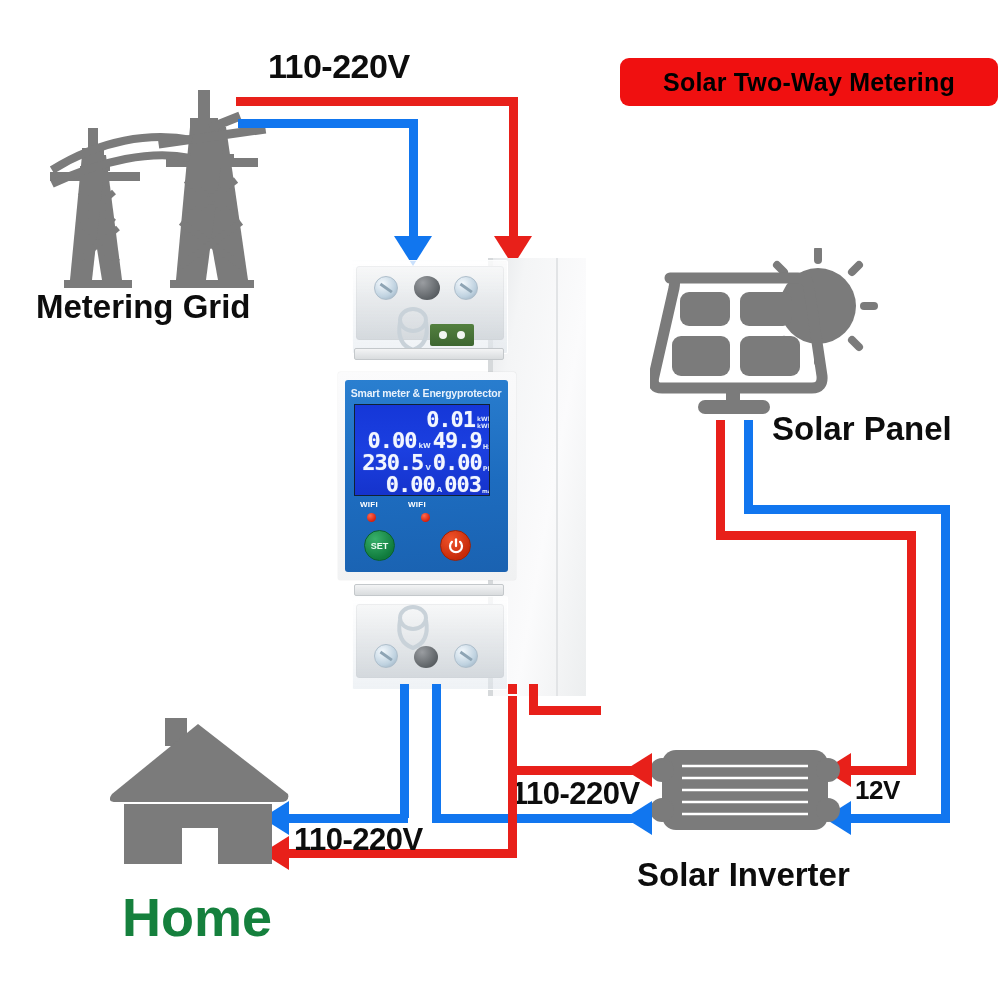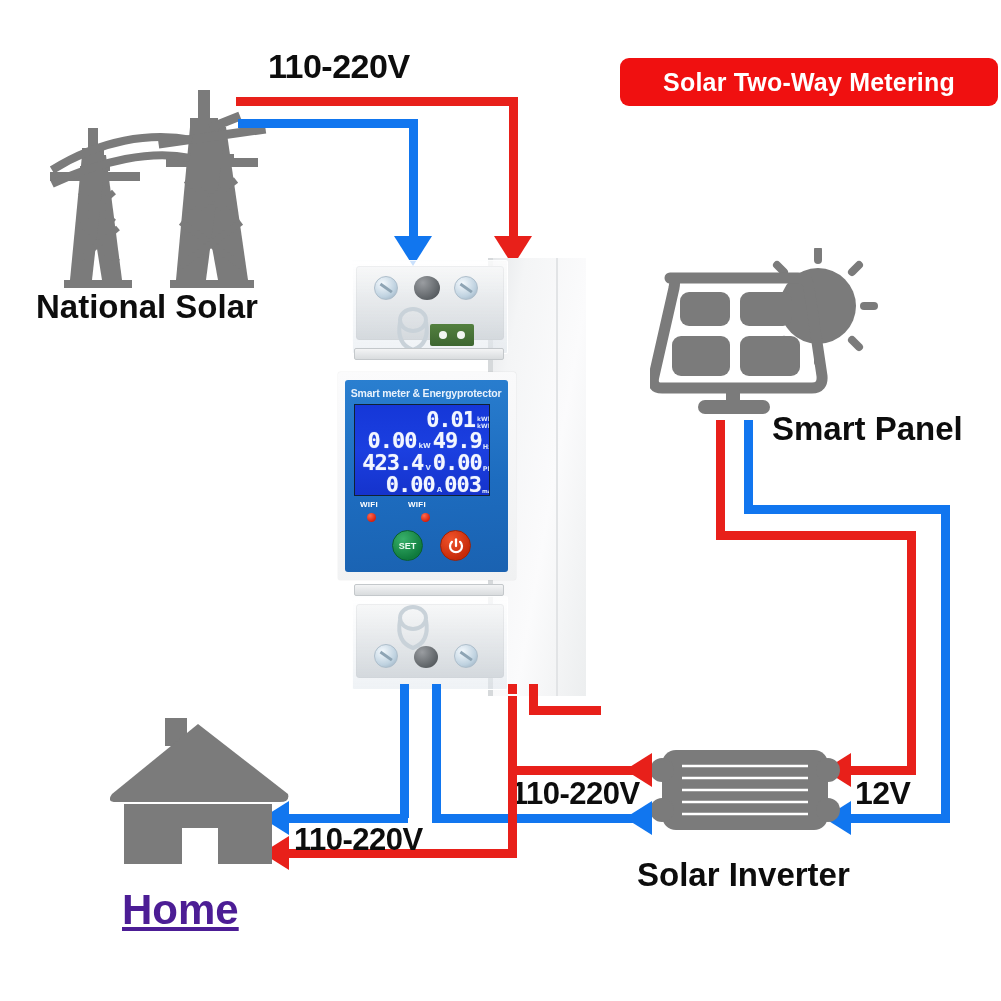--- a/index.html
+++ b/index.html
@@ -25,21 +25,21 @@
     left: 620px; top: 58px;
     width: 378px; height: 48px;
     background: #f01010;
     border-radius: 9px;
     display: flex;
     align-items: center;
     justify-content: center;
     box-sizing: border-box;
   }
   #badge-label {
-    color: #ffffff;
+    color: #000000;
     font-size: 25px;
     font-weight: bold;
     letter-spacing: 0.2px;
     white-space: nowrap;
   }
 
   
   .vlabel {
     color: #0d0d0d;
     font-weight: bold;
@@ -47,25 +47,24 @@
     font-size: 31px;
     letter-spacing: -0.5px;
   }
   .big-label {
     color: #0d0d0d;
     font-weight: bold;
     white-space: nowrap;
     font-size: 33px;
   }
   .huge-label {
-    color: #4c1d95;
-    font-weight: bold;
-    white-space: nowrap;
-    font-size: 42px;
-    text-decoration: underline;
+    color: #15803d;
+    font-weight: bold;
+    white-space: nowrap;
+    font-size: 54px;
   }
 
   
   .wire { background: #e8201a; }
   .wire-b { background: #1176ef; }
   .wh { height: 9px; }
   .wv { width: 9px; }
 
   
   .arr-down {
@@ -289,21 +288,21 @@
         <line x1="74" y1="104" x2="40" y2="134"></line>
         <line x1="37" y1="140" x2="78" y2="174"></line>
         <line x1="78" y1="140" x2="37" y2="174"></line>
       </g>
 
       <path d="M12,82 C60,52 110,44 152,52" stroke="#7b7b7b" stroke-width="8" fill="none"></path>
       <path d="M12,96 C62,72 112,62 150,70" stroke="#7b7b7b" stroke-width="8" fill="none"></path>
       <path d="M170,40 L200,28" stroke="#7b7b7b" stroke-width="9" fill="none"></path>
     </g>
   </svg>
-  <div class="abs big-label" style="left:36px; top:288px;">National Solar</div>
+  <div class="abs big-label" style="left:36px; top:288px;">Metering Grid</div>
 
   <div class="abs wire wh" style="left:236px; top:97px; width:282px;"></div>
   <div class="abs wire wv" style="left:509px; top:97px; height:143px;"></div>
   <div class="abs arr-down ar-red-down" style="left:494px; top:236px;"></div>
 
   <div class="abs wire-b wh" style="left:238px; top:119px; width:180px;"></div>
   <div class="abs wire-b wv" style="left:409px; top:119px; height:121px;"></div>
   <div class="abs arr-down ar-blue-down" style="left:394px; top:236px;"></div>
 
   <svg class="abs" style="left:650px; top:248px;" width="230" height="175" viewBox="0 0 230 175">
@@ -325,35 +324,35 @@
 
       <rect x="30" y="44" width="50" height="34" rx="9"></rect>
       <rect x="90" y="44" width="52" height="34" rx="9"></rect>
       <rect x="22" y="88" width="58" height="40" rx="9"></rect>
       <rect x="90" y="88" width="60" height="40" rx="9"></rect>
 
       <rect x="76" y="140" width="14" height="18" rx="3"></rect>
       <rect x="48" y="152" width="72" height="14" rx="7"></rect>
     </g>
   </svg>
-  <div class="abs big-label" style="left:772px; top:410px;">Smart Panel</div>
+  <div class="abs big-label" style="left:772px; top:410px;">Solar Panel</div>
 
   <div class="abs wire wv" style="left:716px; top:420px; height:120px;"></div>
   <div class="abs wire wh" style="left:716px; top:531px; width:200px;"></div>
   <div class="abs wire wv" style="left:907px; top:531px; height:240px;"></div>
   <div class="abs wire wh" style="left:848px; top:766px; width:68px;"></div>
   <div class="abs arr-left ar-red-left" style="left:824px; top:753px;"></div>
 
   <div class="abs wire-b wv" style="left:744px; top:420px; height:90px;"></div>
   <div class="abs wire-b wh" style="left:744px; top:505px; width:206px;"></div>
   <div class="abs wire-b wv" style="left:941px; top:505px; height:314px;"></div>
   <div class="abs wire-b wh" style="left:848px; top:814px; width:102px;"></div>
   <div class="abs arr-left ar-blue-left" style="left:824px; top:801px;"></div>
 
-  <div class="abs vlabel" style="left:855px; top:775px; font-size:32px;">12V</div>
+  <div class="abs vlabel" style="left:855px; top:775px; font-size:26px;">12V</div>
 
   <svg class="abs" style="left:650px; top:744px;" width="190" height="92" viewBox="0 0 190 92">
     <g class="grey">
       <rect x="12" y="6" width="166" height="80" rx="14"></rect>
       <circle cx="12" cy="26" r="12"></circle>
       <circle cx="12" cy="66" r="12"></circle>
       <circle cx="178" cy="26" r="12"></circle>
       <circle cx="178" cy="66" r="12"></circle>
       <g stroke="#ffffff" stroke-width="2.5">
         <line x1="32" y1="22" x2="158" y2="22"></line>
@@ -437,41 +436,41 @@
       </div>
 
       <div class="lcd-row" style="top:24px; height:23px; justify-content:flex-end;">
         <span class="dig d-lg">0.00</span>
         <span class="mid-unit">kW</span>
         <span class="dig d-lg">49.9</span>
         <span class="unit">Hz</span>
       </div>
 
       <div class="lcd-row" style="top:46px; height:23px;">
-        <span class="dig d-lg">423.4</span>
+        <span class="dig d-lg">230.5</span>
         <span class="mid-unit">V</span>
         <span class="dig d-lg">0.00</span>
         <span class="unit">PF</span>
       </div>
 
       <div class="lcd-row" style="top:68px; height:23px;">
         <span class="dig d-lg">0.00</span>
         <span class="mid-unit">A</span>
         <span class="dig d-lg">003</span>
         <span class="unit unit-sm">mA</span>
       </div>
     </div>
 
     <div class="abs ind-label" style="left:22px; top:248px;">WIFI</div>
     <div class="abs led" style="left:29px; top:261px;"></div>
 
     <div class="abs ind-label" style="left:70px; top:248px;">WIFI</div>
     <div class="abs led" style="left:83px; top:261px;"></div>
 
-    <div id="set-btn" class="abs btn-round" style="left:54px; top:278px;">
+    <div id="set-btn" class="abs btn-round" style="left:26px; top:278px;">
       <span>SET</span>
     </div>
 
     <div id="power-btn" class="abs btn-round" style="left:102px; top:278px;">
       <svg width="18" height="18" viewBox="0 0 24 24">
         <path d="M12 3 L12 12" stroke="#ffffff" stroke-width="3" stroke-linecap="round" fill="none"></path>
         <path d="M6.5 6.5 A8 8 0 1 0 17.5 6.5" stroke="#ffffff" stroke-width="3" stroke-linecap="round" fill="none"></path>
       </svg>
     </div>
 

